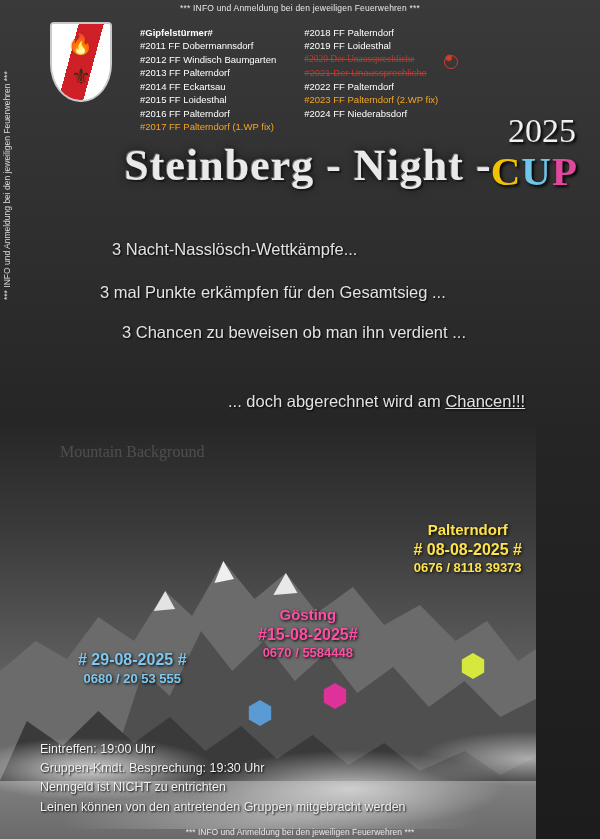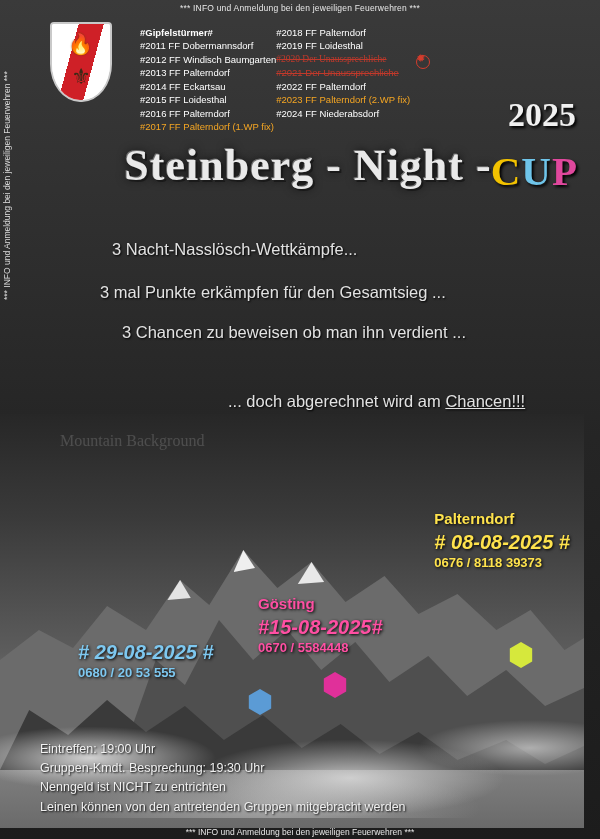--- a/index.html
+++ b/index.html
@@ -63,21 +63,21 @@
     font-size: 20px; color: #f6b21b; text-shadow: 0 0 2px #7a3c00;
   }
   .shield .horn {
     position: absolute; left: 50%; top: 40px; transform: translateX(-50%);
     font-size: 22px; color: #3b2a16;
   }
 
   
   .winners {
     position: absolute; left: 140px; top: 26px;
-    display: flex; 
+    display: flex; gap: 28px;
     font-size: 9.5px; line-height: 1.42; color: #ffffff;
   }
   .winners .hdr { color: #ffffff; font-weight: bold; }
   .winners .gold { color: #f5a623; }
   .winners .strike { color: #c0392b; text-decoration: line-through; }
   .winners .novirus { position: relative; font-family: Liberation Serif, serif; }
   .virus {
     position: absolute; right: -18px; top: 1px;
     width: 12px; height: 12px;
   }
@@ -98,22 +98,22 @@
     font-size: 44px; font-weight: bold;
     font-family: "Liberation Serif", serif;
     letter-spacing: 1px;
     color: #e9e9e9;
     text-shadow:
       2px 2px 0 #1a1a1a,
       -1px -1px 0 #6e6e6e,
       0 0 10px rgba(0,0,0,.8);
   }
   .year {
-    position: absolute; right: 24px; top: 96px;
-    font-size: 34px; font-weight: bold;
+    position: absolute; right: 24px; top: 112px;
+    font-size: 34px; font-weight: normal;
     font-family: "Liberation Serif", serif;
     color: #f0f0f0;
     text-shadow: 2px 2px 3px #000;
     text-align: right;
   }
   .cup {
     position: absolute; right: 22px; top: 147px;
     font-size: 41px; font-weight: bold;
     font-family: "Liberation Serif", serif;
     letter-spacing: 1px;
@@ -132,21 +132,21 @@
     text-align: right;
   }
   .s1 { left: 112px; top: 240px; }
   .s2 { left: 100px; top: 283px; }
   .s3 { left: 122px; top: 323px; }
   .s4 { left: 228px; top: 392px; font-size: 16.5px; }
   .s4 u { text-decoration: underline; }
 
   
   .photo {
-    position: absolute; left: 0; top: 414px; width: 584px; height: 414px;
+    position: absolute; left: 0; top: 425px; width: 536px; height: 414px;
     overflow: hidden;
     background: #0d0d0d;
   }
   .sky {
     position: absolute; inset: 0;
     background: linear-gradient(180deg, #272727 0%, #3a3a3a 25%, #5d5d5d 58%, #8e8e8e 76%, #6a6a6a 100%);
   }
   .clouds {
     position: absolute; left: -30px; bottom: 10px; width: 680px; height: 150px;
     background:
@@ -159,23 +159,23 @@
     position: absolute; left: 0; bottom: 58px; width: 100%; height: 260px;
   }
 
   .watermark {
     position: absolute; left: 60px; top: 18px;
     font-size: 16px; color: rgba(255,255,255,.16);
     font-family: "Liberation Serif", serif;
   }
 
   
-  .callout { position: absolute; line-height: 1.3; }
+  .callout { position: absolute; text-align: center; line-height: 1.3; }
   .callout .place { font-size: 15px; font-weight: bold; }
-  .callout .date  { font-size: 20px; font-weight: bold; font-style: italic; }
+  .callout .date  { font-size: 16px; font-weight: bold; }
   .callout .tel   { font-size: 13px; font-weight: bold; }
   .co-pal { right: 14px; top: 95px; color: #ffe34d; text-shadow: 1px 1px 3px #000; }
   .co-goe { left: 258px; top: 180px; color: #ff4fa3; text-shadow: 1px 1px 3px #000; }
   .co-zis { left: 78px; top: 225px; color: #7ec8f0; text-shadow: 1px 1px 3px #000; }
 
   .marker { position: absolute; }
   .hex {
     width: 26px; height: 26px;
     clip-path: polygon(50% 0%, 93% 25%, 93% 75%, 50% 100%, 7% 75%, 7% 25%);
   }

